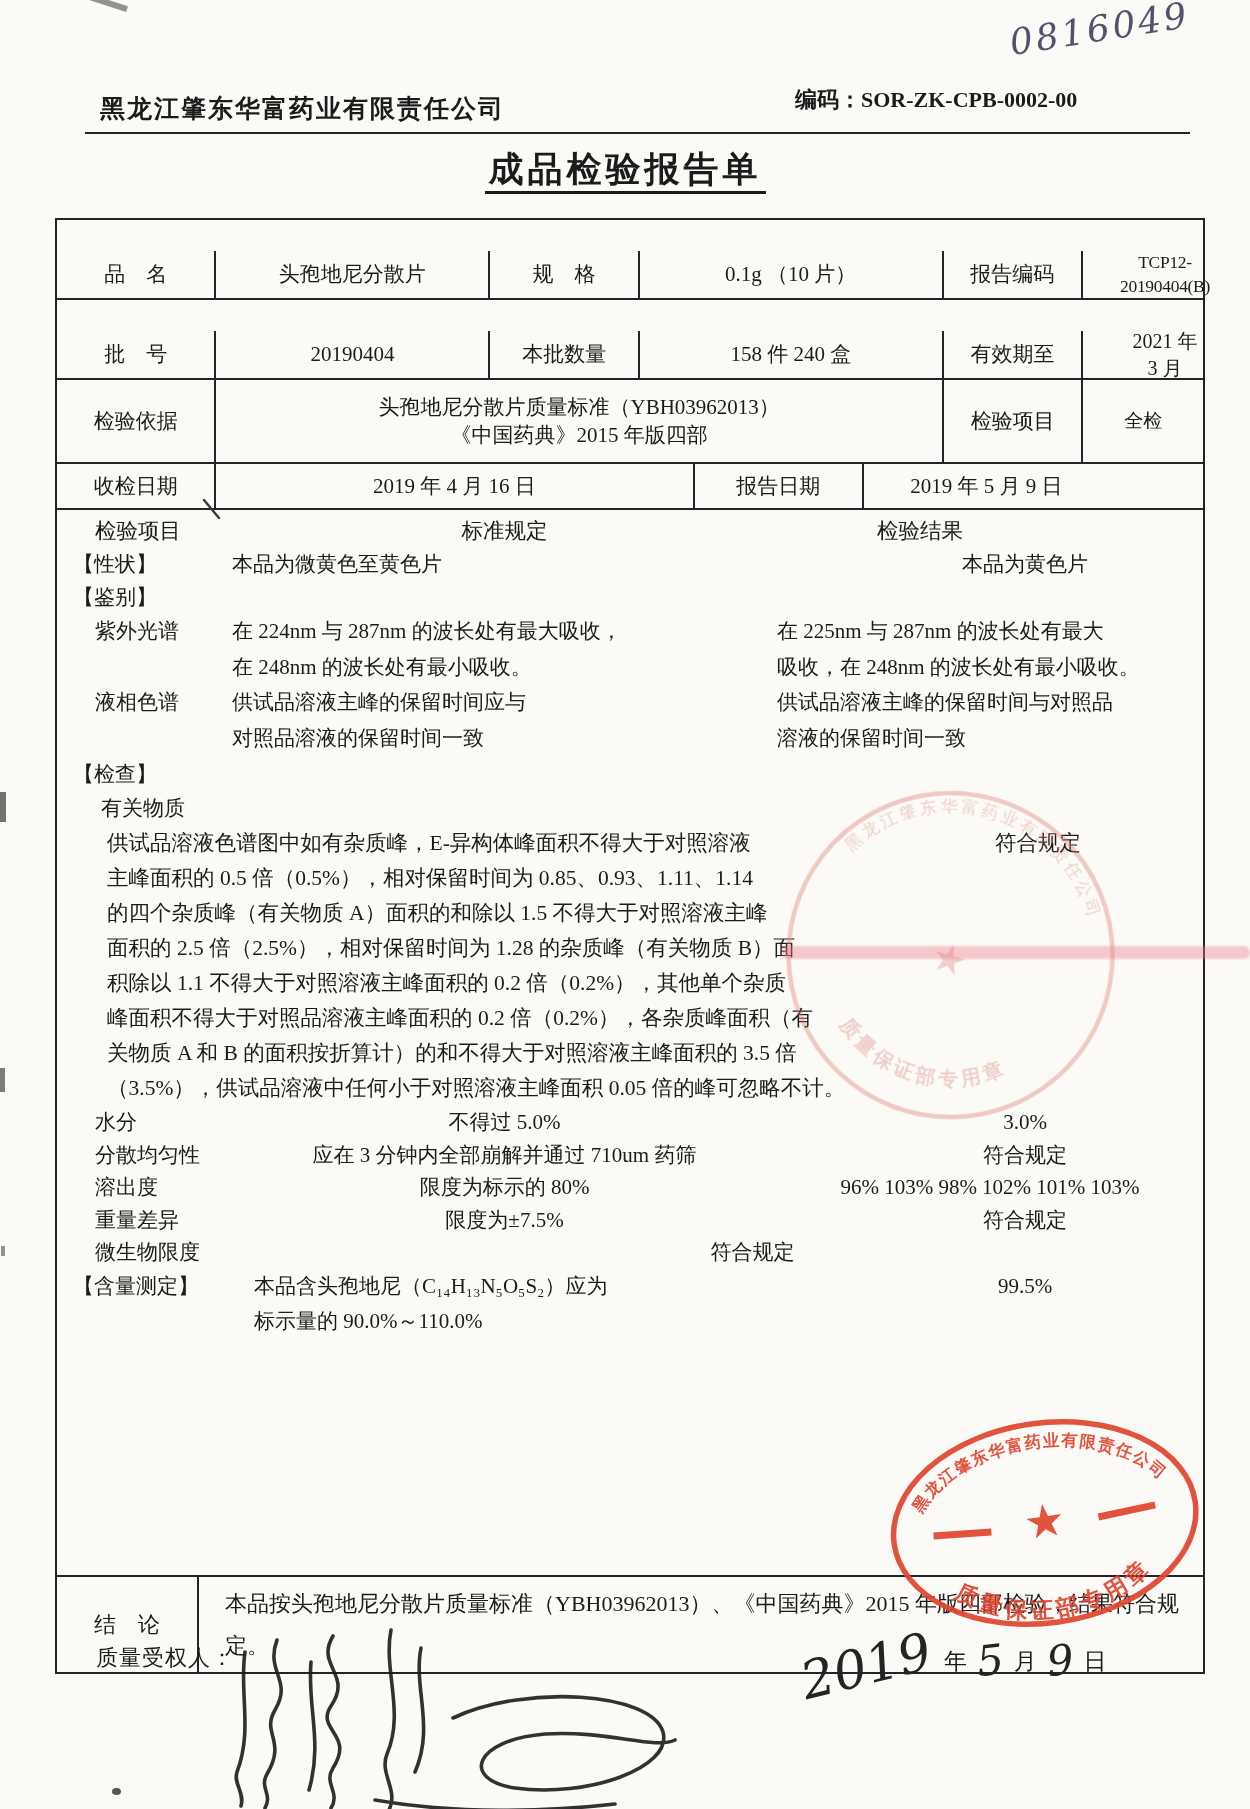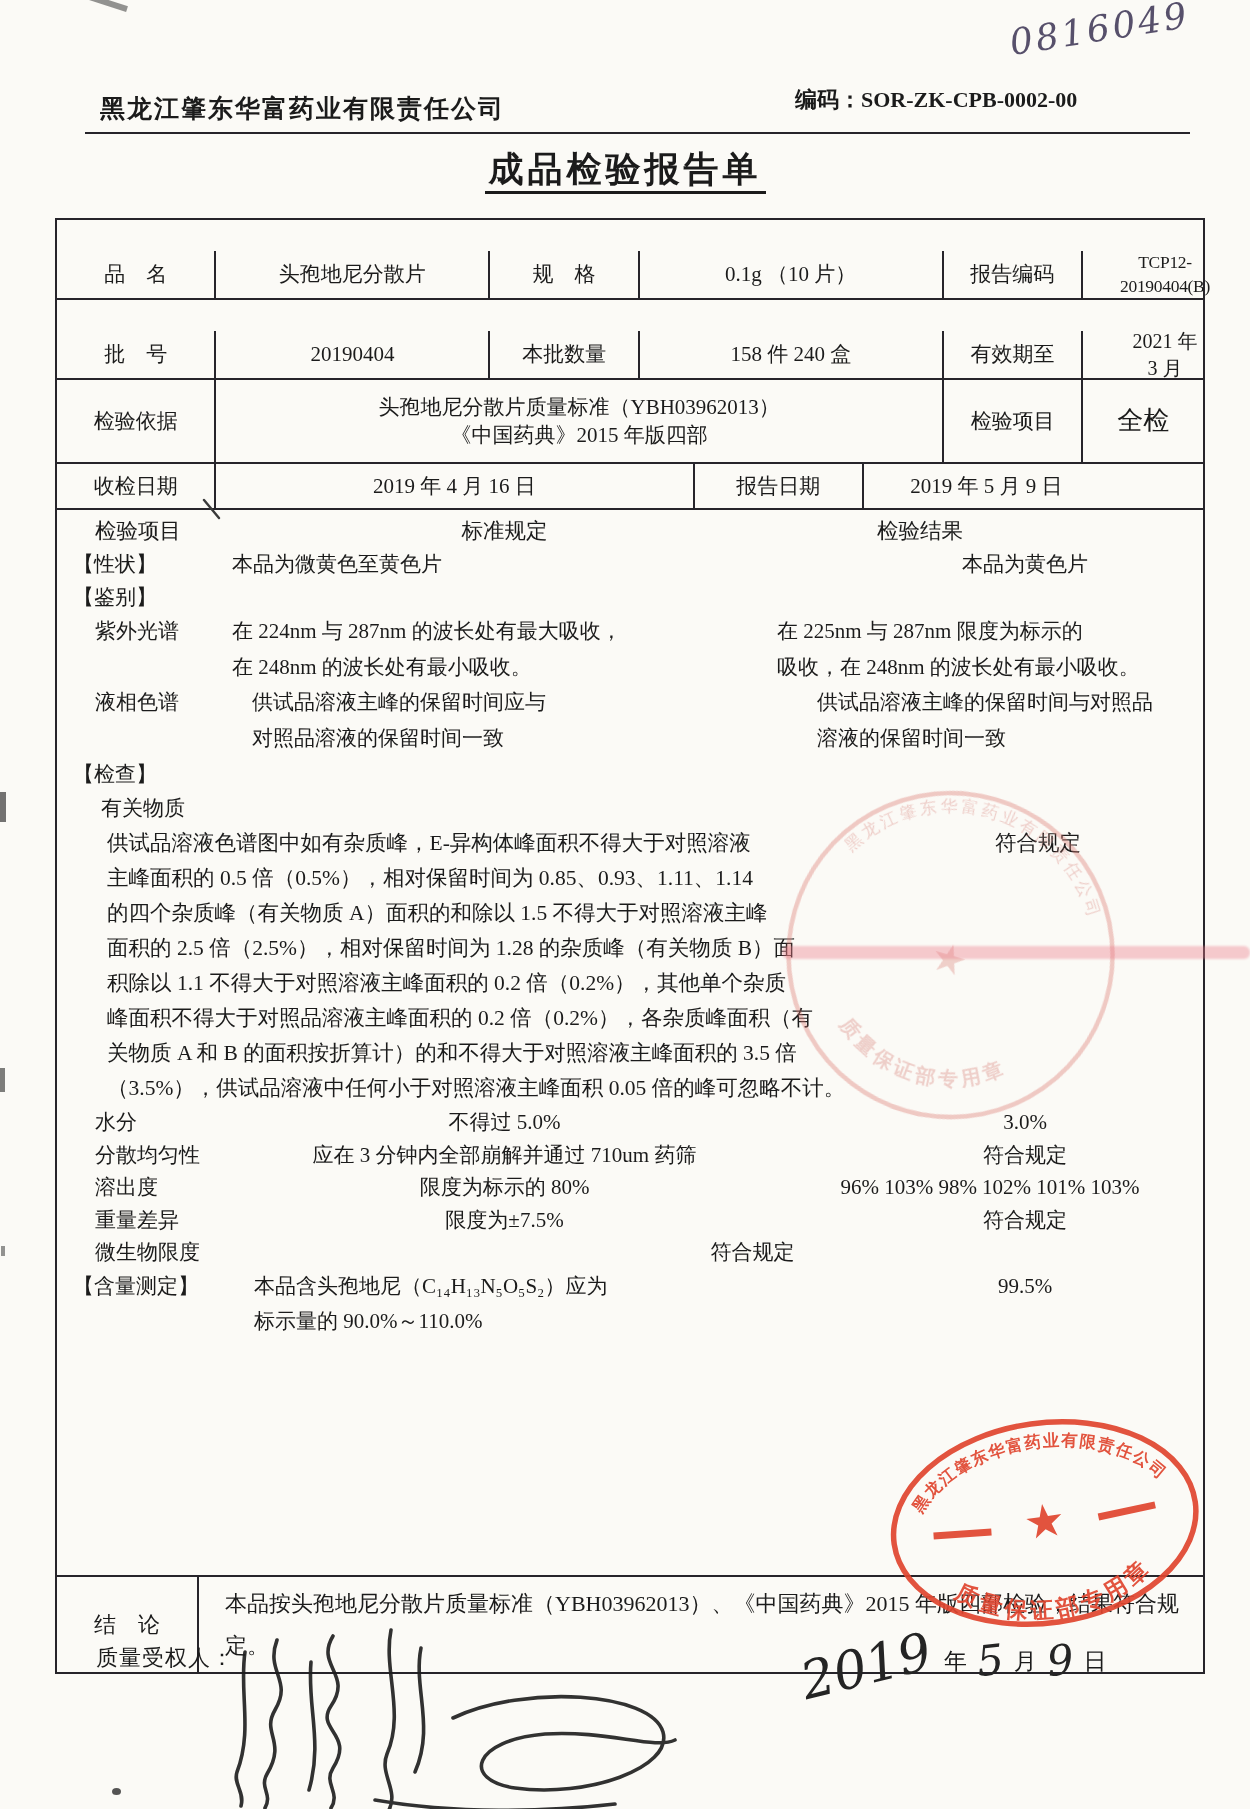--- a/index.html
+++ b/index.html
@@ -144,21 +144,21 @@
       <div class="tc w-v2">158 件 240 盒</div>
       <div class="tc w-l3">有效期至</div>
       <div class="tc w-v3" style="font-size:20px; letter-spacing:0;">2021 年 3 月</div>
     </div>
 
     <div class="trow r3">
       <div class="tc w-l1">检验依据</div>
       <div class="tc w3-v pre">头孢地尼分散片质量标准（YBH03962013）
 《中国药典》2015 年版四部</div>
       <div class="tc w3-l">检验项目</div>
-      <div class="tc w3-r" style="font-size:26px;">全检</div>
+      <div class="tc w3-r" style="font-size:19px;">全检</div>
     </div>
 
     <div class="trow r4">
       <div class="tc w-l1">收检日期</div>
       <div class="tc w4-v1">2019 年 4 月 16 日</div>
       <div class="tc w4-l2">报告日期</div>
       <div class="tc w4-v2">2019 年 5 月 9 日</div>
     </div>
 
     <div class="trow body-cell" style="display:block;">
@@ -178,25 +178,25 @@
       <div class="rrow h33">
         <div class="r-label bracket">【鉴别】</div>
         <div class="r-std"></div>
         <div class="r-res"></div>
       </div>
 
       <div class="rrow two">
         <div class="r-label">紫外光谱</div>
         <div class="r-std pre">在 224nm 与 287nm 的波长处有最大吸收，
 在 248nm 的波长处有最小吸收。</div>
-        <div class="r-res pre">在 225nm 与 287nm 限度为标示的
+        <div class="r-res pre">在 225nm 与 287nm 的波长处有最大
 吸收，在 248nm 的波长处有最小吸收。</div>
       </div>
 
-      <div class="rrow two" style="min-height:72px;gap:20px;">
+      <div class="rrow two" style="min-height:72px;">
         <div class="r-label">液相色谱</div>
         <div class="r-std pre">供试品溶液主峰的保留时间应与
 对照品溶液的保留时间一致</div>
         <div class="r-res pre">供试品溶液主峰的保留时间与对照品
 溶液的保留时间一致</div>
       </div>
 
       <div class="rrow h35">
         <div class="r-label bracket">【检查】</div>
       </div>

